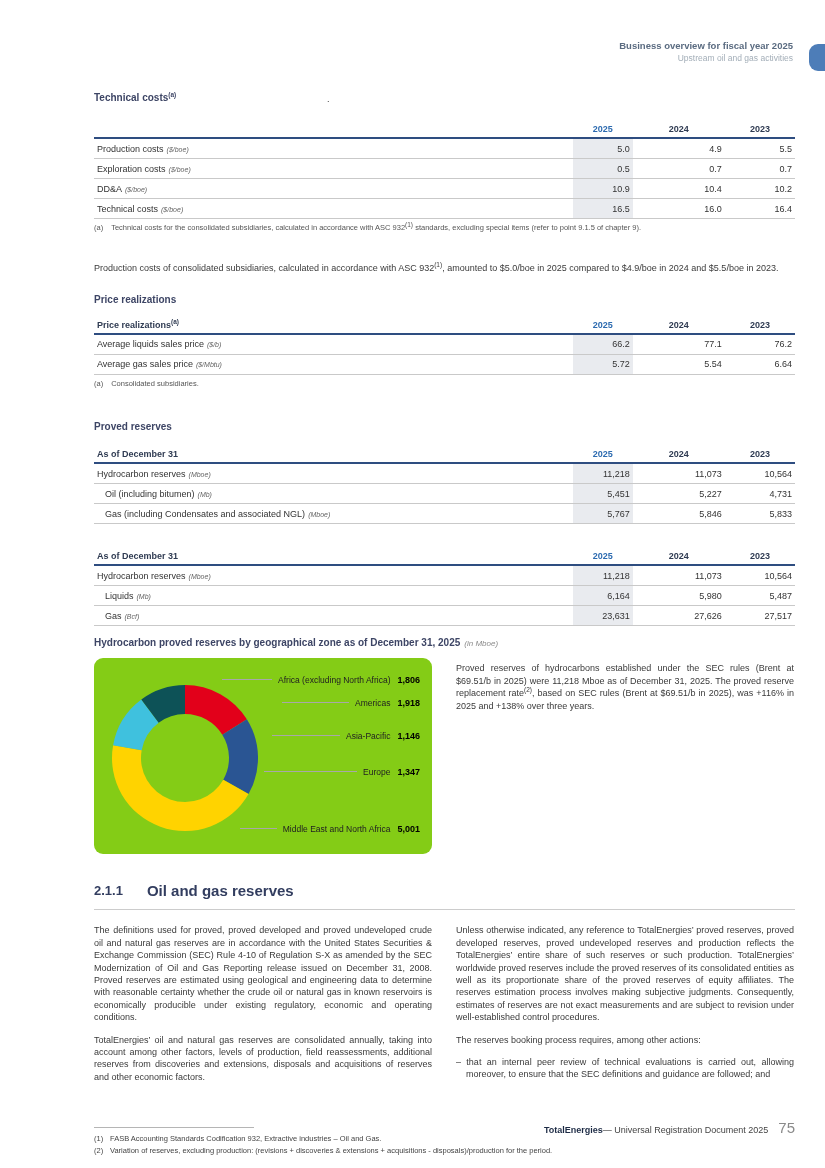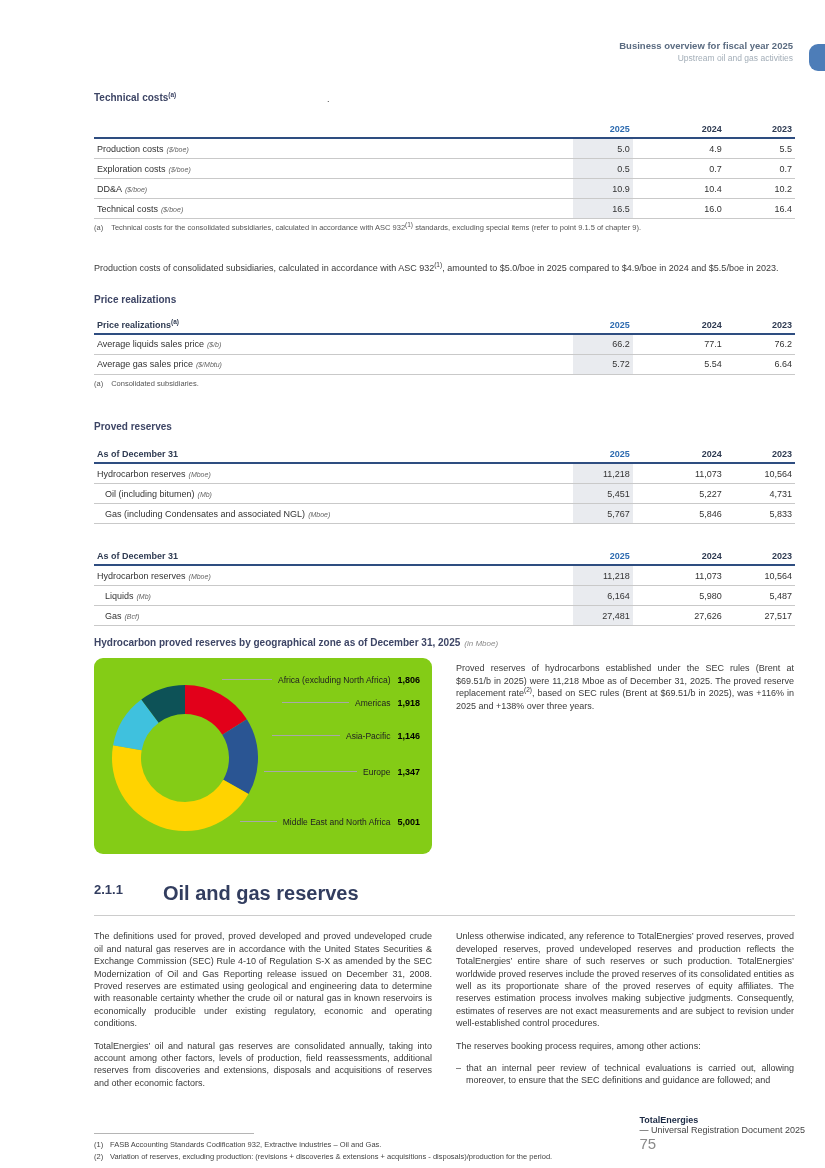--- a/index.html
+++ b/index.html
@@ -22,21 +22,21 @@
 
   sup{font-size:6.5px;vertical-align:super;line-height:0;}
 
   
   table{width:100%;border-collapse:collapse;font-size:9px;table-layout:fixed;}
   col.c-lbl{width:478px;} col.c-1{width:60px;} col.c-2{width:92px;} col.c-3{width:70px;}
   th,td{padding:0 3px;}
   tr.head th{border-bottom:2px solid #2e4d80;height:17px;vertical-align:bottom;padding-bottom:3px;
              font-weight:bold;color:#2f3b52;}
   tr.head th.lbl{text-align:left;}
-  tr.head th.num{text-align:right;}
+  tr.head th.num{}
   tr.head th.y2025{color:#2d6bb0;}
   tbody td{border-bottom:1px solid #c9c9c9;height:19px;vertical-align:middle;color:#333;}
   td.lbl{text-align:left;}
   td.lbl.ind{padding-left:11px;}
   td.num{text-align:right;}
   td.shaded{background:#e9ebef;margin-left:15px;}
   .unit{font-style:italic;font-size:7px;color:#666;margin-left:3px;font-weight:normal;}
 
   .fnote{font-size:7.5px;color:#555;margin-top:4px;line-height:1.4;}
   .fnote .mk{margin-right:8px;}
@@ -58,37 +58,37 @@
   .chart-row{display:flex;margin-top:10px;}
   .chart-panel{position:relative;width:338px;height:196px;background:#84cc16;border-radius:9px;flex:none;}
   .chart-panel svg{position:absolute;left:1px;top:10px;}
   .clabel{position:absolute;right:12px;height:13px;display:flex;align-items:center;}
   .clabel .lead{flex:1;height:0;border-top:1px solid #a8a8a8;margin-right:6px;}
   .clabel .lab{font-size:8.5px;color:#222;white-space:nowrap;}
   .clabel .val{font-size:9px;font-weight:bold;color:#000;margin-left:7px;white-space:nowrap;}
   .chart-text{width:338px;margin-left:24px;padding-top:4px;}
 
   
-  .h211{display:flex;align-items:flex-start;gap:40px;border-bottom:1px solid #ccc;
+  .h211{display:flex;align-items:center;gap:24px;border-bottom:1px solid #ccc;
         padding-bottom:10px;margin-top:28px;color:#323d5f;}
   .h211 .no{font-size:13px;font-weight:bold;}
-  .h211 .ttl{font-size:20px;font-weight:bold;}
+  .h211 .ttl{font-size:15px;font-weight:bold;}
   .cols{display:flex;gap:24px;margin-top:14px;}
   .colx{width:338px;}
   .colx .para{margin-bottom:10px;}
   .bullet{padding-left:10px;text-indent:-10px;text-align:justify;}
 
   
   .bfoot{margin-top:34px;}
   .bfoot .rule{width:160px;border-top:1px solid #b5b5b5;margin-bottom:5px;}
   .bfoot .row{font-size:7.5px;color:#444;line-height:1.55;}
   .bfoot .mk{display:inline-block;width:16px;}
 
   
-  .footer{position:absolute;right:62px;bottom:16px;display:flex;align-items:baseline;font-size:9px;color:#444;flex-direction:column;}
+  .footer{position:absolute;right:62px;bottom:32px;display:flex;align-items:baseline;font-size:9px;color:#444;}
   .footer .brand{font-weight:bold;color:#1d2b45;}
   .footer .pageno{font-size:15px;color:#8a8a8a;margin-left:10px;}
 </style>
 </head>
 <body>
 
 <div class="page">
 
   <div class="hdr">
     <div class="t">Business overview for fiscal year 2025</div>
@@ -244,21 +244,21 @@
           <td class="num">10,564</td>
         </tr>
         <tr>
           <td class="lbl ind"><span>Liquids</span><span class="unit">(Mb)</span></td>
           <td class="num shaded">6,164</td>
           <td class="num">5,980</td>
           <td class="num">5,487</td>
         </tr>
         <tr>
           <td class="lbl ind"><span>Gas</span><span class="unit">(Bcf)</span></td>
-          <td class="num shaded">27,481</td>
+          <td class="num shaded">23,631</td>
           <td class="num">27,626</td>
           <td class="num">27,517</td>
         </tr>
       </tbody>
     </table>
 
     <h3 class="sec h-chart"><span>Hydrocarbon proved reserves by geographical zone as of December 31, 2025</span><span class="suffix">(in Mboe)</span></h3>
 
     <div class="chart-row">
       <div class="chart-panel">
@@ -282,21 +282,21 @@
         <div class="clabel" style="top:71px;left:178px;">
           <div class="lead"></div>
           <span class="lab">Asia-Pacific</span>
           <span class="val">1,146</span>
         </div>
         <div class="clabel" style="top:107px;left:170px;">
           <div class="lead"></div>
           <span class="lab">Europe</span>
           <span class="val">1,347</span>
         </div>
-        <div class="clabel" style="top:157px;left:146px;">
+        <div class="clabel" style="top:164px;left:146px;">
           <div class="lead"></div>
           <span class="lab">Middle East and North Africa</span>
           <span class="val">5,001</span>
         </div>
       </div>
       <div class="chart-text">
         <p class="para"><span>Proved reserves of hydrocarbons established under the SEC rules (Brent at $69.51/b in 2025) were 11,218 Mboe as of December 31, 2025. The proved reserve replacement rate</span><sup>(2)</sup><span>, based on SEC rules (Brent at $69.51/b in 2025), was +116% in 2025 and +138% over three years.</span></p>
       </div>
     </div>
 

